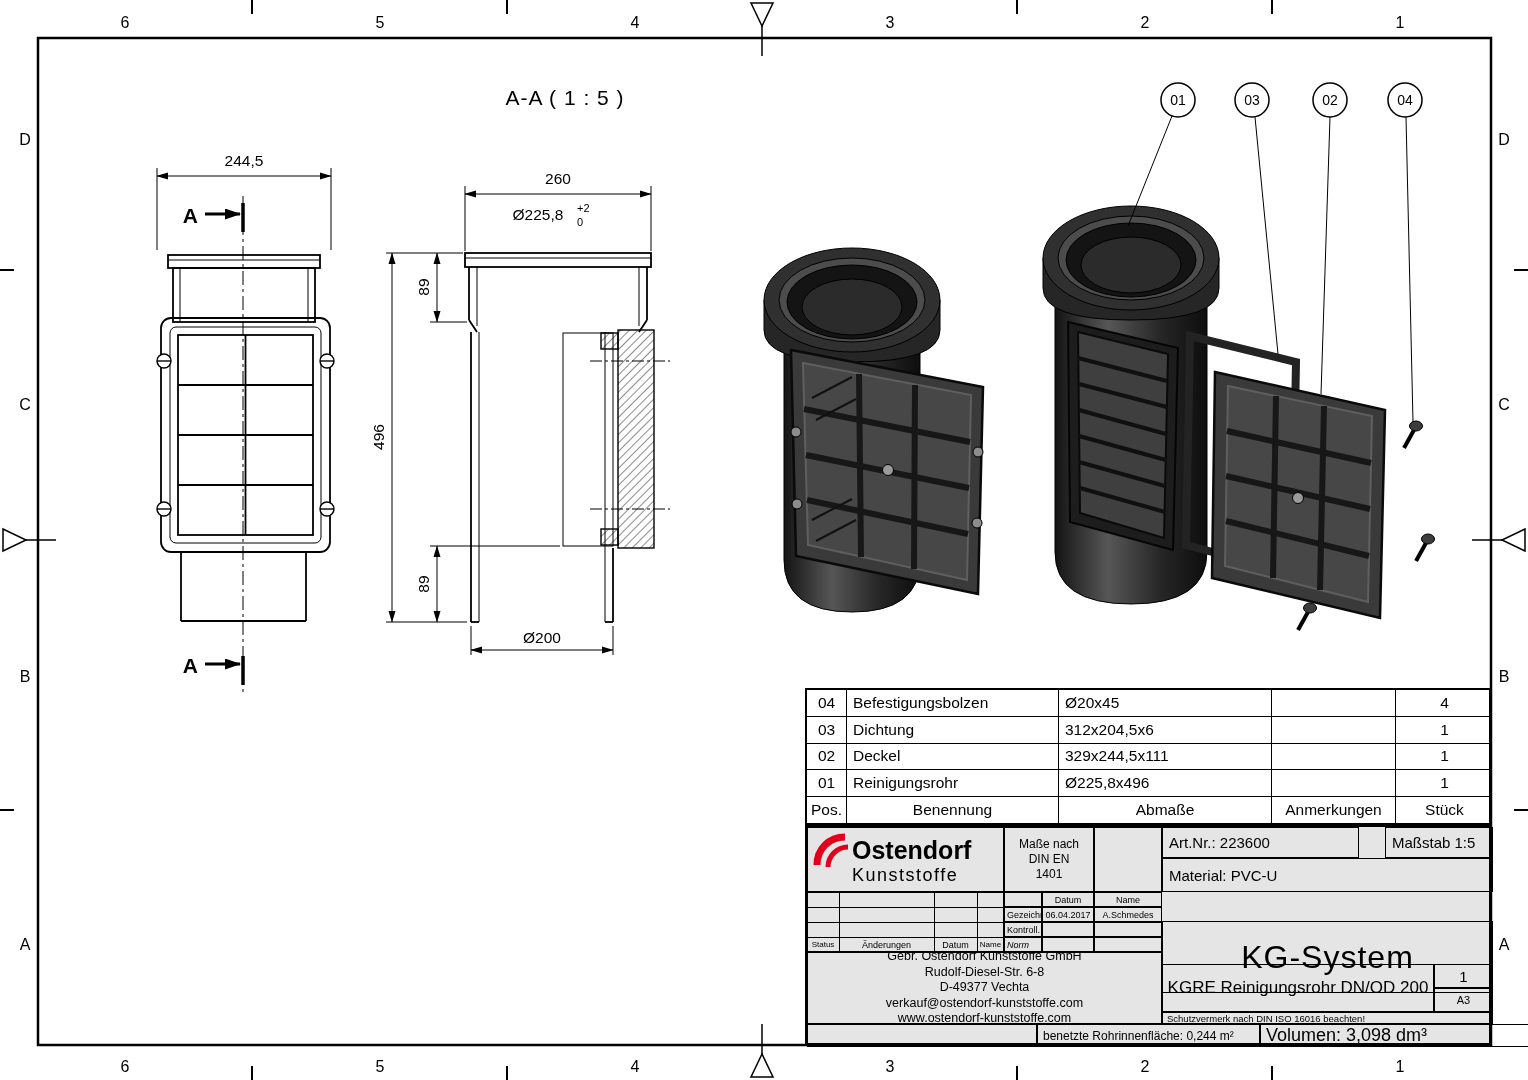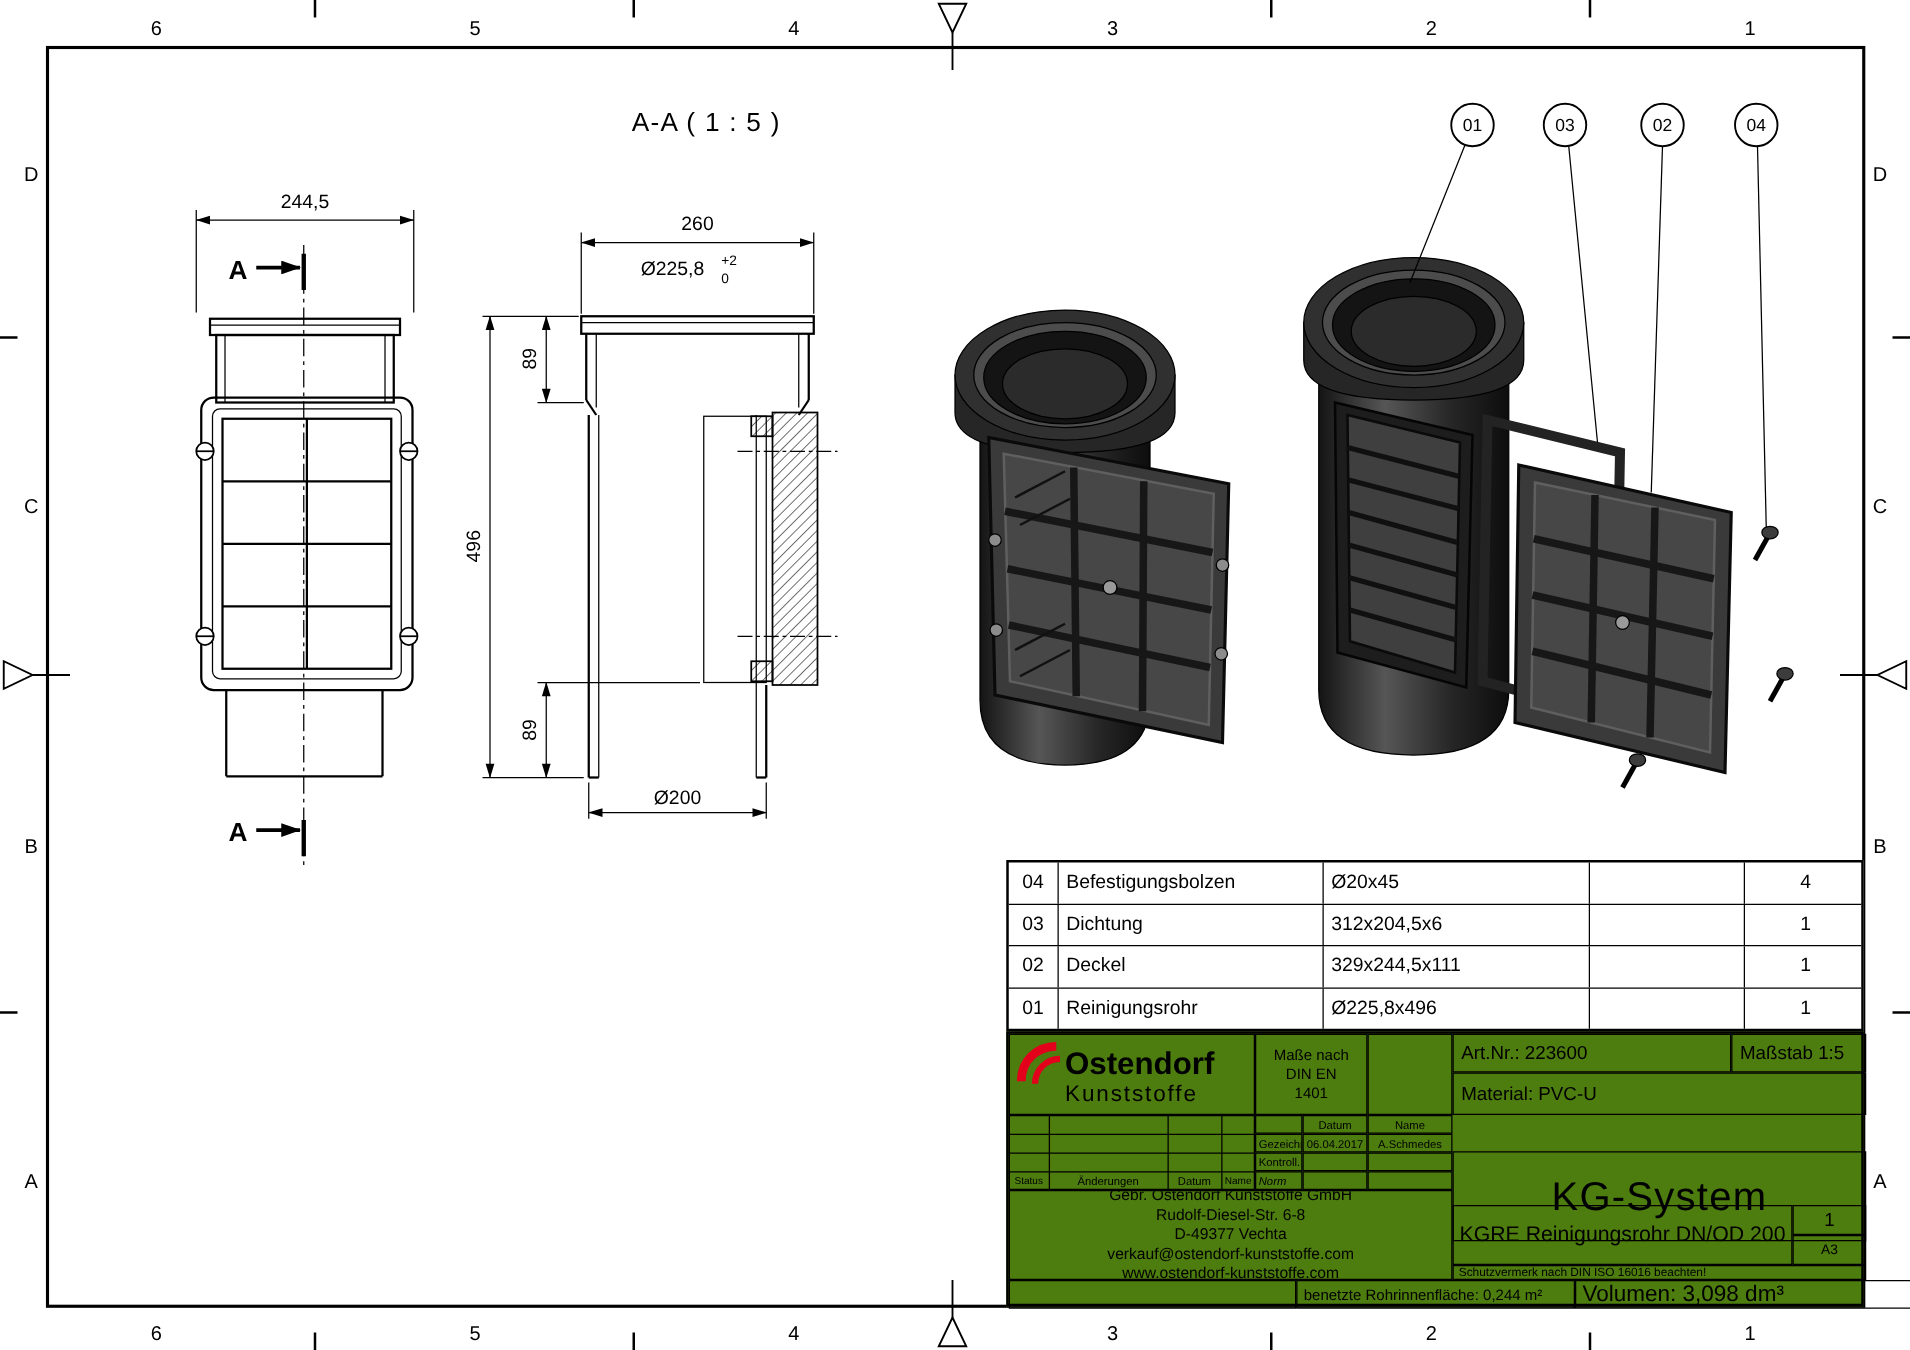--- a/index.html
+++ b/index.html
@@ -24,21 +24,21 @@
   .pt-row { flex:1; display:grid; grid-template-columns:40px 212px 213px 124px 97px; border-bottom:1.5px solid #000; }
   .pt-row:last-child { border-bottom:none; }
   .pt-cell { border-right:1.5px solid #000; display:flex; align-items:center; font-size:15.5px; padding:0 6px; box-sizing:border-box; overflow:hidden; white-space:nowrap; }
   .pt-cell:last-child { border-right:none; }
   .pt-center { justify-content:center; padding:0; }
   .pt-head .pt-cell { justify-content:center; }
 
   
   #title-block {
     position:absolute; left:805px; top:825px; width:686px; height:220px;
-    border:2.5px solid #000; box-sizing:border-box; background:#4d7c0f;
+    border:2.5px solid #000; box-sizing:border-box; background:#e5e5e5;
   }
   .tb-cell {
     position:absolute; border:1px solid #000; box-sizing:border-box;
     display:flex; align-items:center; overflow:hidden; white-space:nowrap;
   }
   .tb-center { justify-content:center; }
   .tb-pad { padding:0 6px; }
   .tb-col { flex-direction:column; justify-content:center; line-height:1.25; }
   .hline { position:absolute; height:1px; background:#000; }
   .vline { position:absolute; width:1px; background:#000; }
@@ -346,20 +346,27 @@
     <div class="pt-cell"></div>
     <div class="pt-cell pt-center">1</div>
   </div>
   <div class="pt-row">
     <div class="pt-cell pt-center">01</div>
     <div class="pt-cell">Reinigungsrohr</div>
     <div class="pt-cell">Ø225,8x496</div>
     <div class="pt-cell"></div>
     <div class="pt-cell pt-center">1</div>
   </div>
+  <div class="pt-row pt-head">
+    <div class="pt-cell">Pos.</div>
+    <div class="pt-cell">Benennung</div>
+    <div class="pt-cell">Abmaße</div>
+    <div class="pt-cell">Anmerkungen</div>
+    <div class="pt-cell">Stück</div>
+  </div>
 </div>
 
 <div id="title-block">
 
   <div class="tb-cell" style="left:0;top:0;width:197px;height:65px;">
     <svg width="195" height="63" viewBox="0 0 195 63">
       <path d="M37 9 C21 9 9 21 9 37" stroke="#e2001a" stroke-width="7" fill="none"></path>
       <path d="M40 19 C29 19 20 28 20 39" stroke="#e2001a" stroke-width="5" fill="none"></path>
       <text class="logo1" x="44" y="31">Ostendorf</text>
       <text class="logo2" x="44" y="53">Kunststoffe</text>
@@ -367,21 +374,21 @@
   </div>
 
   <div class="tb-cell tb-col tb-center" style="left:197px;top:0;width:90px;height:65px;font-size:12px;text-align:center;">
     <div>Maße nach</div>
     <div>DIN EN</div>
     <div>1401</div>
   </div>
 
   <div class="tb-cell" style="left:287px;top:0;width:68px;height:65px;"></div>
 
-  <div class="tb-cell tb-pad" style="left:355px;top:0;width:223px;height:31px;font-size:15px;">Art.Nr.: 223600</div>
+  <div class="tb-cell tb-pad" style="left:355px;top:0;width:197px;height:31px;font-size:15px;">Art.Nr.: 223600</div>
   <div class="tb-cell tb-pad" style="left:578px;top:0;width:108px;height:31px;font-size:15px;">Maßstab 1:5</div>
   <div class="tb-cell tb-pad" style="left:355px;top:31px;width:331px;height:34px;font-size:15px;">Material: PVC-U</div>
 
   <div class="tb-cell" style="left:197px;top:65px;width:38px;height:15px;"></div>
   <div class="tb-cell tb-center sig-small" style="left:235px;top:65px;width:52px;height:15px;">Datum</div>
   <div class="tb-cell tb-center sig-small" style="left:287px;top:65px;width:68px;height:15px;">Name</div>
   <div class="tb-cell sig-small" style="left:197px;top:80px;width:38px;height:15px;padding:0 2px;">Gezeichn.</div>
   <div class="tb-cell tb-center sig-small" style="left:235px;top:80px;width:52px;height:15px;">06.04.2017</div>
   <div class="tb-cell tb-center sig-small" style="left:287px;top:80px;width:68px;height:15px;">A.Schmedes</div>
   <div class="tb-cell sig-small" style="left:197px;top:95px;width:38px;height:15px;padding:0 2px;">Kontroll.</div>

